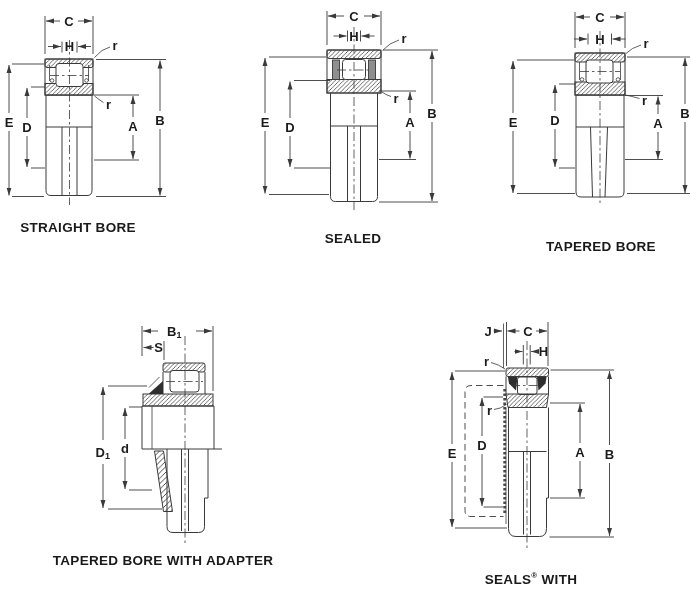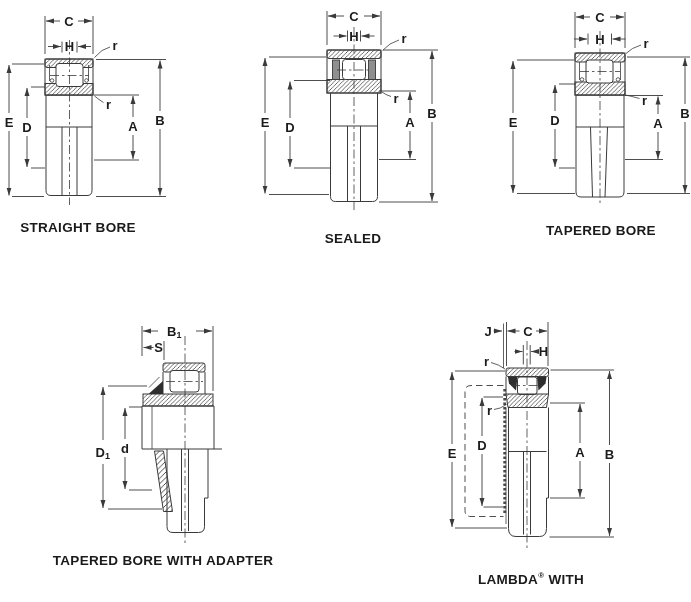--- a/index.html
+++ b/index.html
@@ -254,19 +254,19 @@
     <path class="dim" d="M609.5,445 V371" marker-end="url(#ar)"></path>
         <path class="dim" d="M609.5,463 V536" marker-end="url(#ar)"></path>
     <text class="lbl" x="609.5" y="454">B</text>
   </g>
 </svg>
 
 <div class="caption" style="left:0px; top:220px; width:156px;">STRAIGHT BORE</div>
 
 <div class="caption" style="left:273px; top:231px; width:160px;text-align:center;">SEALED</div>
 
-<div class="caption" style="left:521px; top:223px; width:160px;">TAPERED BORE</div>
+<div class="caption" style="left:521px; top:239px; width:160px;">TAPERED BORE</div>
 
 <div class="caption" style="left:38px; top:553px; width:250px;">TAPERED BORE WITH ADAPTER</div>
 
-<div class="caption" style="left:431px; top:571px; width:200px;"><span>LAMBDA</span><sup>®</sup><span> WITH</span></div>
+<div class="caption" style="left:431px; top:571px; width:200px;"><span>SEALS</span><sup>®</sup><span> WITH</span></div>
 
 </div>
 
 </body></html>

